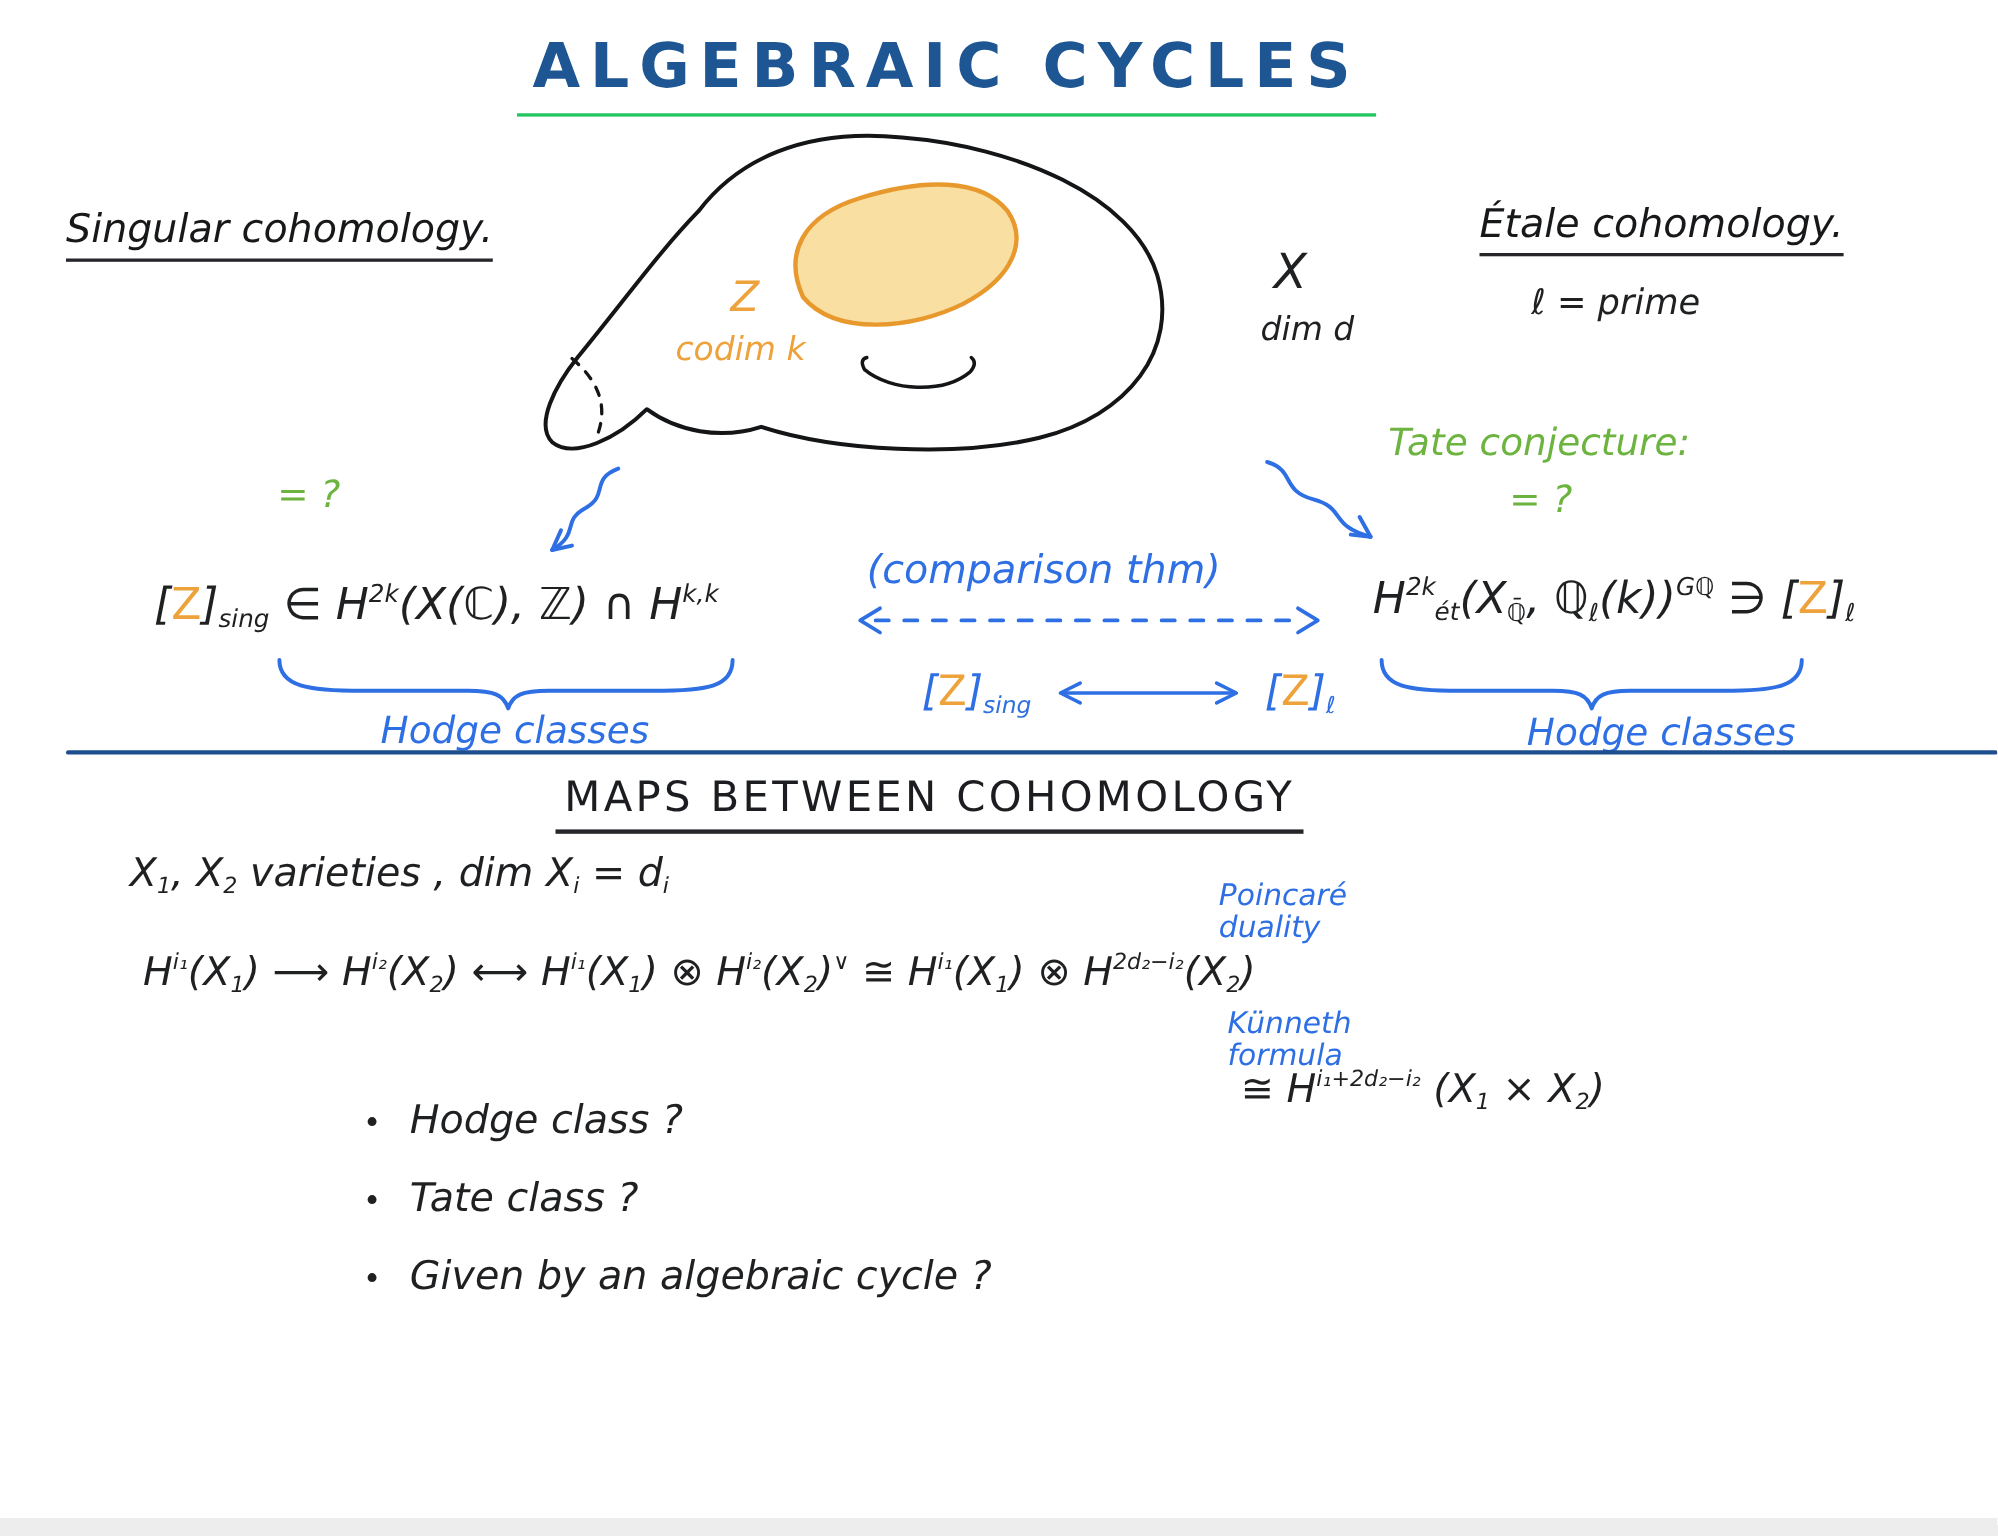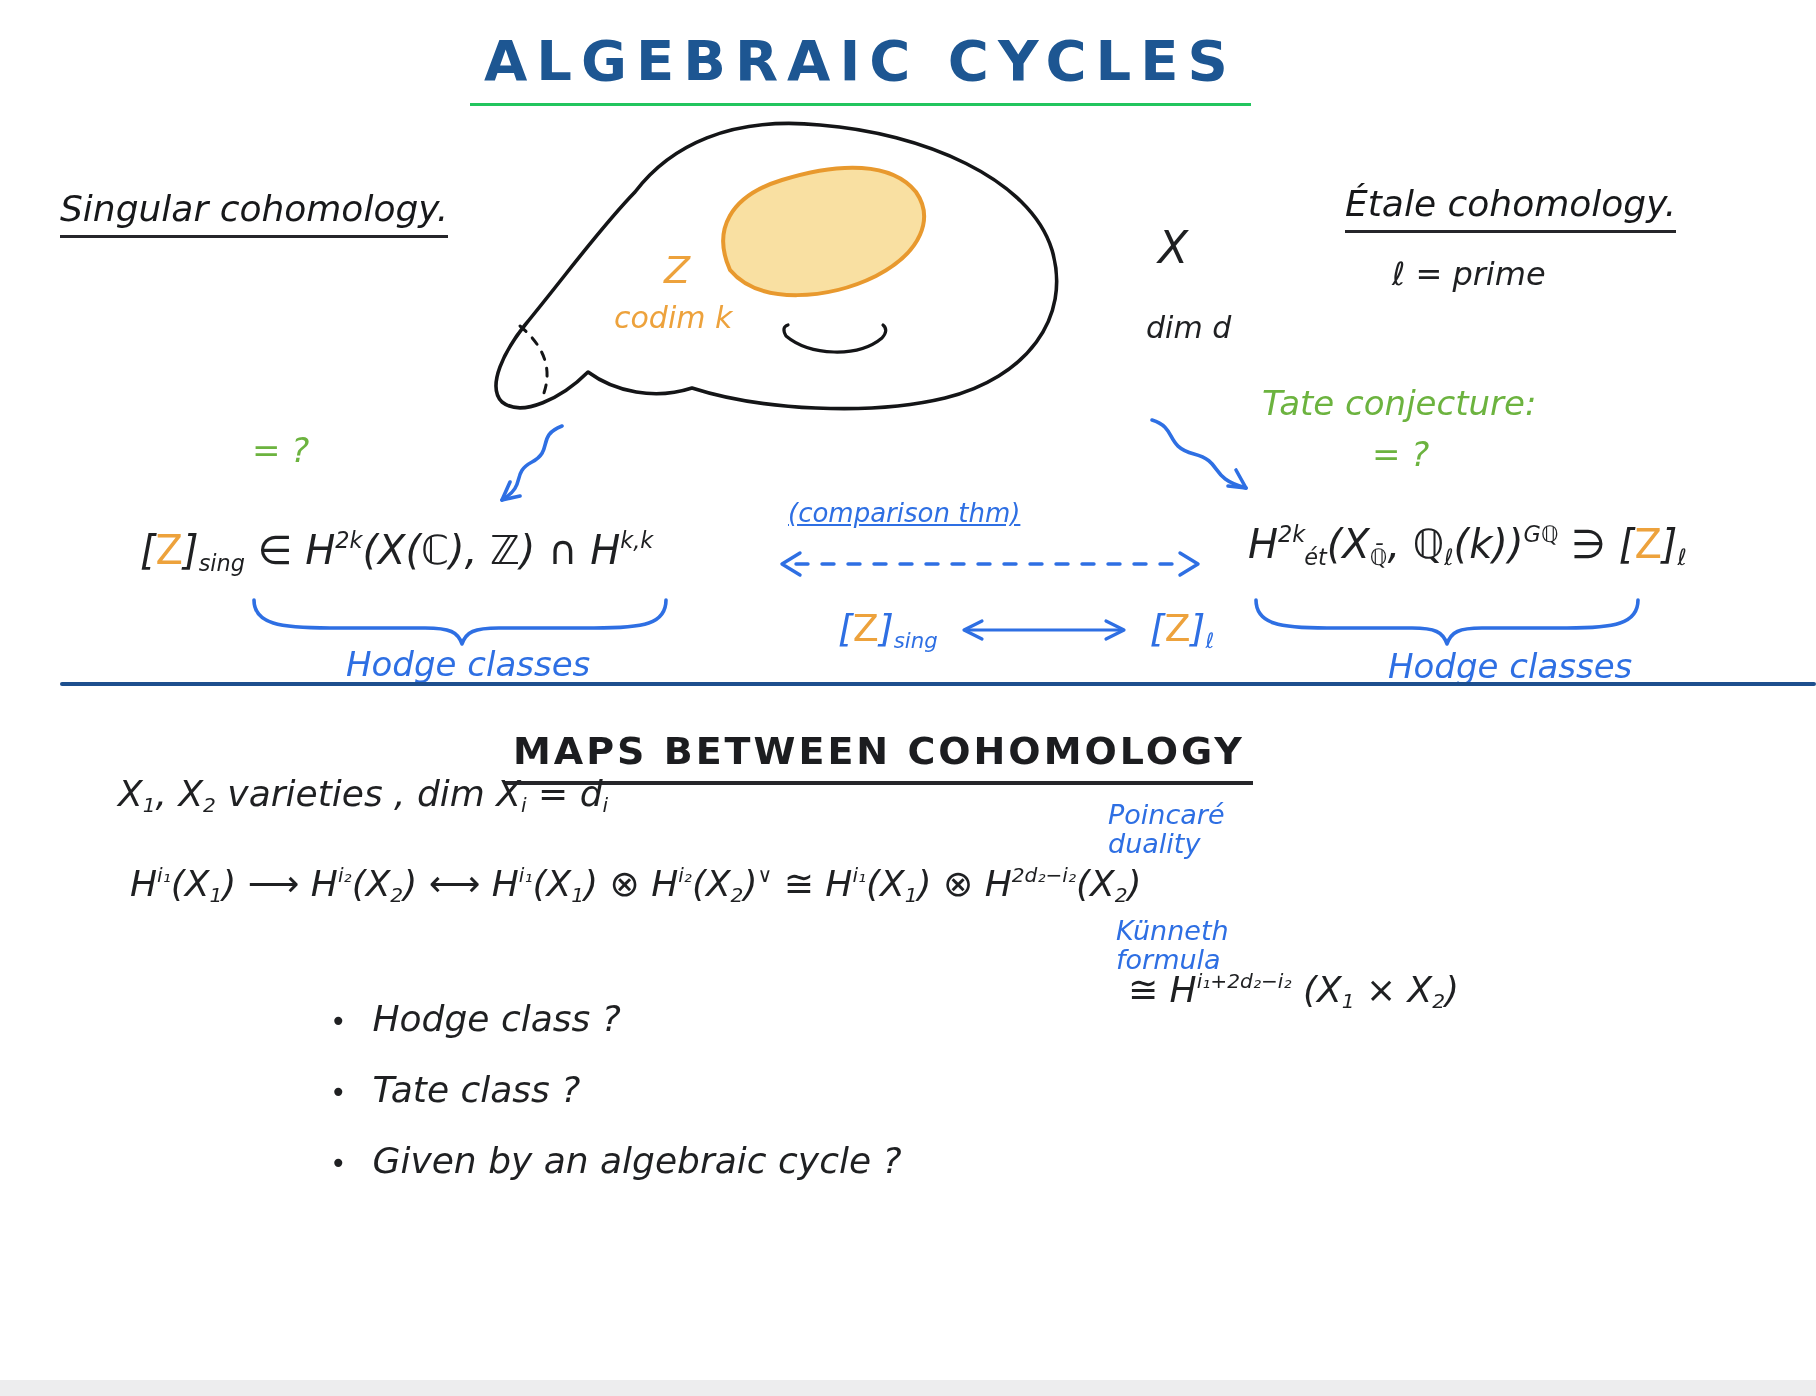--- a/index.html
+++ b/index.html
@@ -15,22 +15,22 @@
   .c-orange{color:#eda23c;font-style:normal;}
   .title{
     font-size:56px;font-weight:bold;letter-spacing:9px;color:#1d5692;
     border-bottom:3px solid #22c55e;padding:0 14px 10px 14px;
   }
   .heading{
     font-size:36px;font-style:italic;color:#17181a;
     border-bottom:3px solid #26262a;padding-bottom:6px;
   }
   .maps-heading{
-    font-size:38px;font-weight:bold;letter-spacing:3px;color:#1c1d20;
-    border-bottom:4px solid #26262a;padding:0 8px 8px 8px;margin-top:27px;
+    font-size:38px;font-weight:normal;letter-spacing:3px;color:#1c1d20;
+    border-bottom:4px solid #26262a;padding:0 8px 8px 8px;
   }
   .math{font-size:40px;font-style:italic;line-height:1.2;}
   .math sup{font-size:56%;vertical-align:0.72em;}
   .math sub{font-size:56%;vertical-align:-0.32em;}
   .math sup + sub{margin-left:-0.05em;}
   .note{font-size:27px;line-height:1.08;font-style:italic;}
   .brace-label{font-size:34px;font-style:italic;color:#2e6fe3;}
   .green-line{font-size:34px;font-style:italic;color:#6cb33f;}
   .divider{height:4px;background:#1d4f8e;border-radius:2px;}
   .qrow{display:flex;align-items:baseline;gap:26px;font-size:36px;font-style:italic;}
@@ -73,42 +73,42 @@
     <path d="M 300 170
          C 282 130 300 96 352 80
          C 410 62 462 62 486 92
          C 504 118 492 152 446 176
          C 400 199 330 206 300 170 Z" fill="#f9e0a2" stroke="#e8992e" stroke-width="4" stroke-linejoin="round"></path>
   </svg>
 
   <div class="abs hand orange" style="left:664px;top:248px;font-size:38px;">Z</div>
   <div class="abs hand orange" style="left:614px;top:300px;font-size:30px;">codim k</div>
   <div class="abs hand" style="left:1158px;top:222px;font-size:44px;">X</div>
-  <div class="abs hand" style="left:1146px;top:282px;font-size:30px;margin-top:28px;">dim d</div>
+  <div class="abs hand" style="left:1146px;top:282px;font-size:30px;">dim d</div>
 
   <div class="abs green-line" style="left:252px;top:430px;">= ?</div>
   <div class="abs green-line" style="left:1262px;top:383px;">Tate conjecture:</div>
   <div class="abs green-line" style="left:1372px;top:434px;">= ?</div>
 
   <svg class="abs" style="left:448px;top:420px;" width="130" height="100" viewBox="0 0 130 100">
     <path d="M 114 6 C 88 16 106 30 84 42 C 62 54 80 64 54 80" fill="none" stroke="#2e6fe3" stroke-width="3.6" stroke-linecap="round"></path>
     <path d="M 54 80 L 72 76 M 54 80 L 62 62" fill="none" stroke="#2e6fe3" stroke-width="3.6" stroke-linecap="round"></path>
   </svg>
   <svg class="abs" style="left:1142px;top:412px;" width="140" height="100" viewBox="0 0 140 100">
     <path d="M 10 8 C 36 16 22 34 52 42 C 82 50 66 66 104 76" fill="none" stroke="#2e6fe3" stroke-width="3.6" stroke-linecap="round"></path>
     <path d="M 104 76 L 86 74 M 104 76 L 94 58" fill="none" stroke="#2e6fe3" stroke-width="3.6" stroke-linecap="round"></path>
   </svg>
 
   <div class="abs math nowrap" style="left:140px;top:526px;"><span>[</span><span class="c-orange">Z</span><span>]</span><sub>sing</sub><span> ∈ H</span><sup>2k</sup><span>(X(ℂ), ℤ) ∩ H</span><sup>k,k</sup></div>
   <svg class="abs" style="left:250px;top:594px;" width="420" height="54" viewBox="0 0 420 54">
     <path d="M 4 6 C 4 30 30 34 80 34 L 175 34 C 200 34 208 38 212 50 C 216 38 224 34 249 34 L 344 34 C 394 34 416 30 416 6" fill="none" stroke="#2e6fe3" stroke-width="3.6" stroke-linecap="round" stroke-linejoin="round"></path>
   </svg>
   <div class="abs brace-label" style="left:346px;top:644px;">Hodge classes</div>
 
-  <div class="abs hand blue" style="left:788px;top:498px;font-size:26px;text-decoration:underline;">(comparison thm)</div>
+  <div class="abs hand blue" style="left:788px;top:498px;font-size:36px;">(comparison thm)</div>
   <svg class="abs" style="left:770px;top:548px;" width="440" height="32" viewBox="0 0 440 32">
     <line x1="26" y1="16" x2="414" y2="16" stroke="#2e6fe3" stroke-width="3.4" stroke-dasharray="12 14" stroke-linecap="round"></line>
     <polyline points="30,5 12,16 30,27" fill="none" stroke="#2e6fe3" stroke-width="3.4" stroke-linecap="round" stroke-linejoin="round"></polyline>
     <polyline points="410,5 428,16 410,27" fill="none" stroke="#2e6fe3" stroke-width="3.4" stroke-linecap="round" stroke-linejoin="round"></polyline>
   </svg>
   <div class="abs center-row" style="left:838px;top:606px;">
     <span class="math nowrap" style="font-size:38px;"><span>[</span><span class="c-orange">Z</span><span>]</span><sub>sing</sub></span>
     <svg width="180" height="26" viewBox="0 0 180 26">
       <line x1="14" y1="13" x2="166" y2="13" stroke="#2e6fe3" stroke-width="3.2" stroke-linecap="round"></line>
       <polyline points="28,4 10,13 28,22" fill="none" stroke="#2e6fe3" stroke-width="3.2" stroke-linecap="round" stroke-linejoin="round"></polyline>

